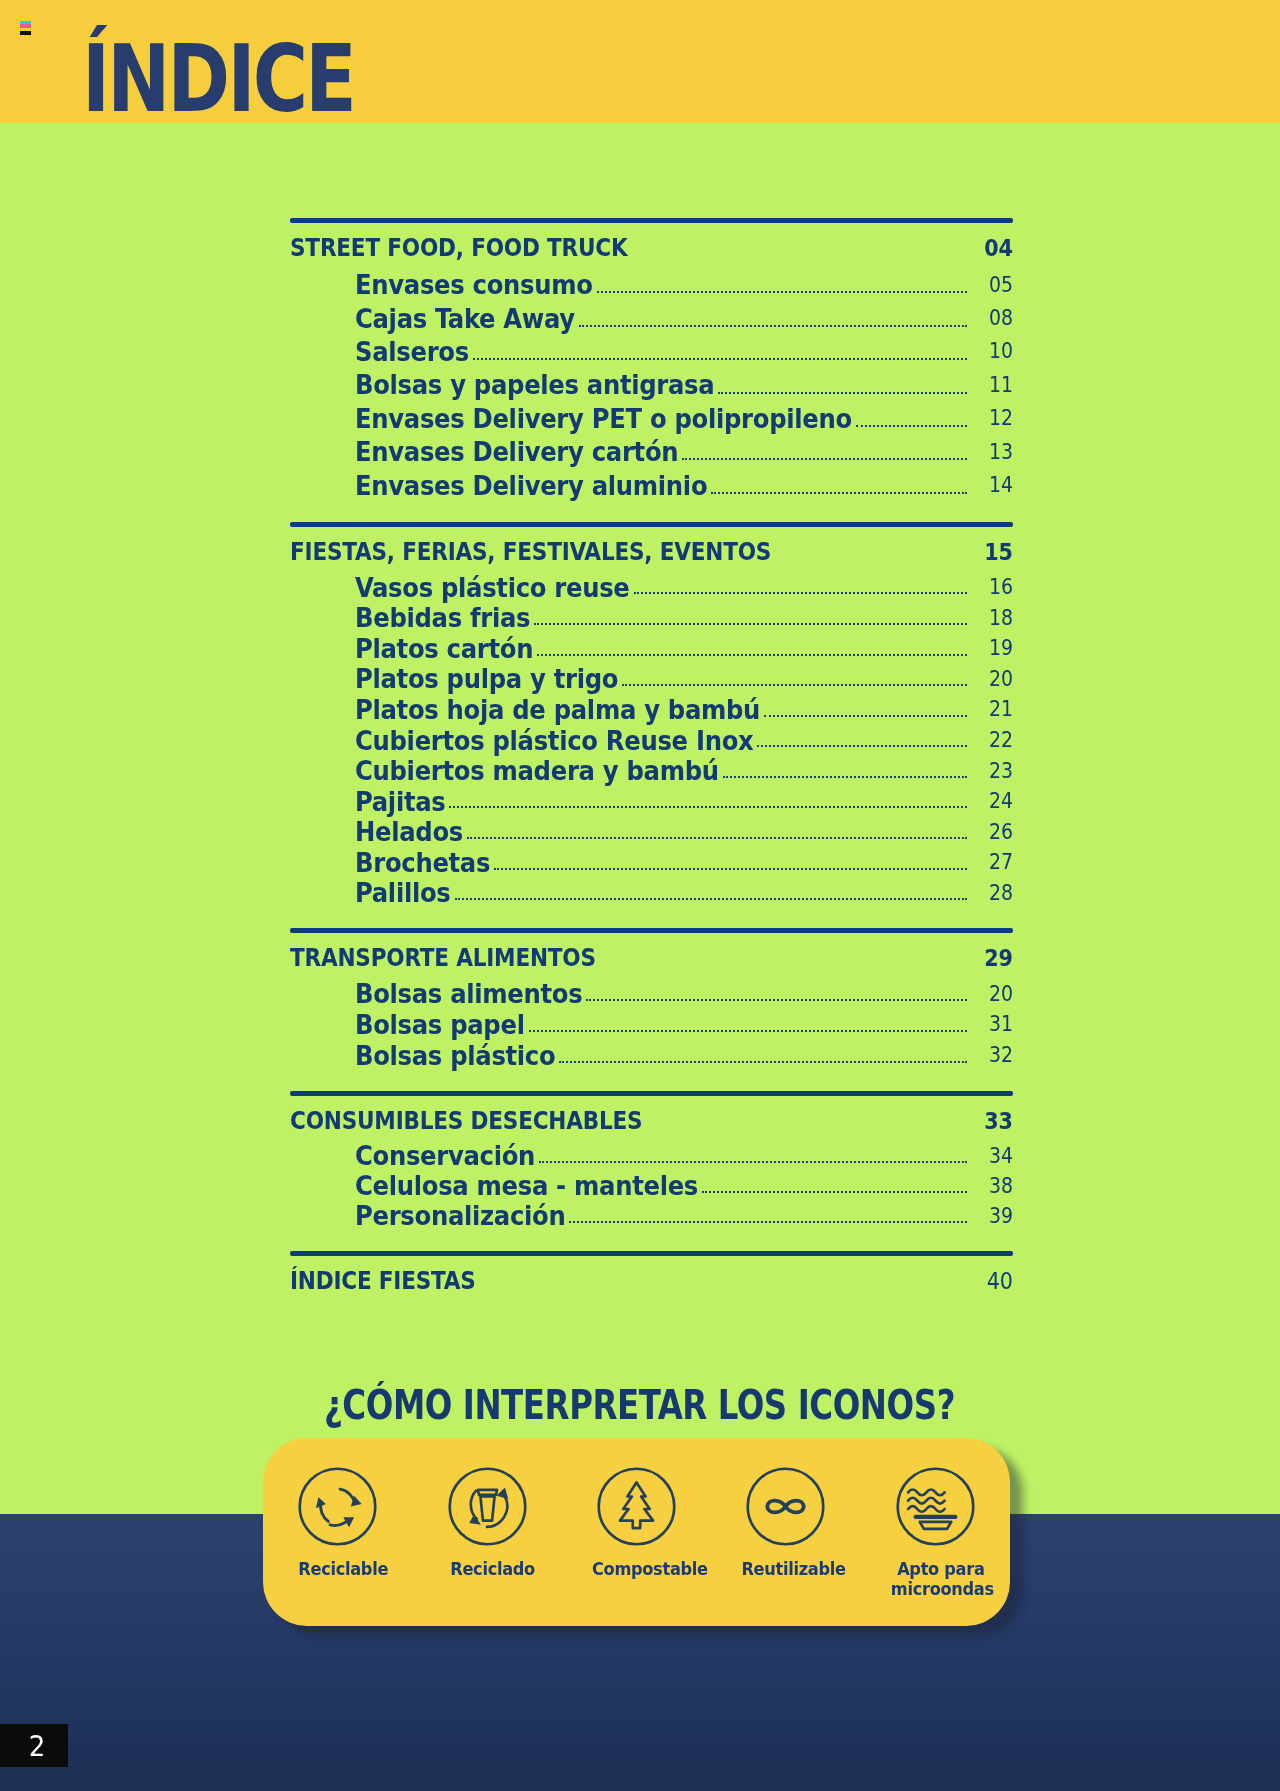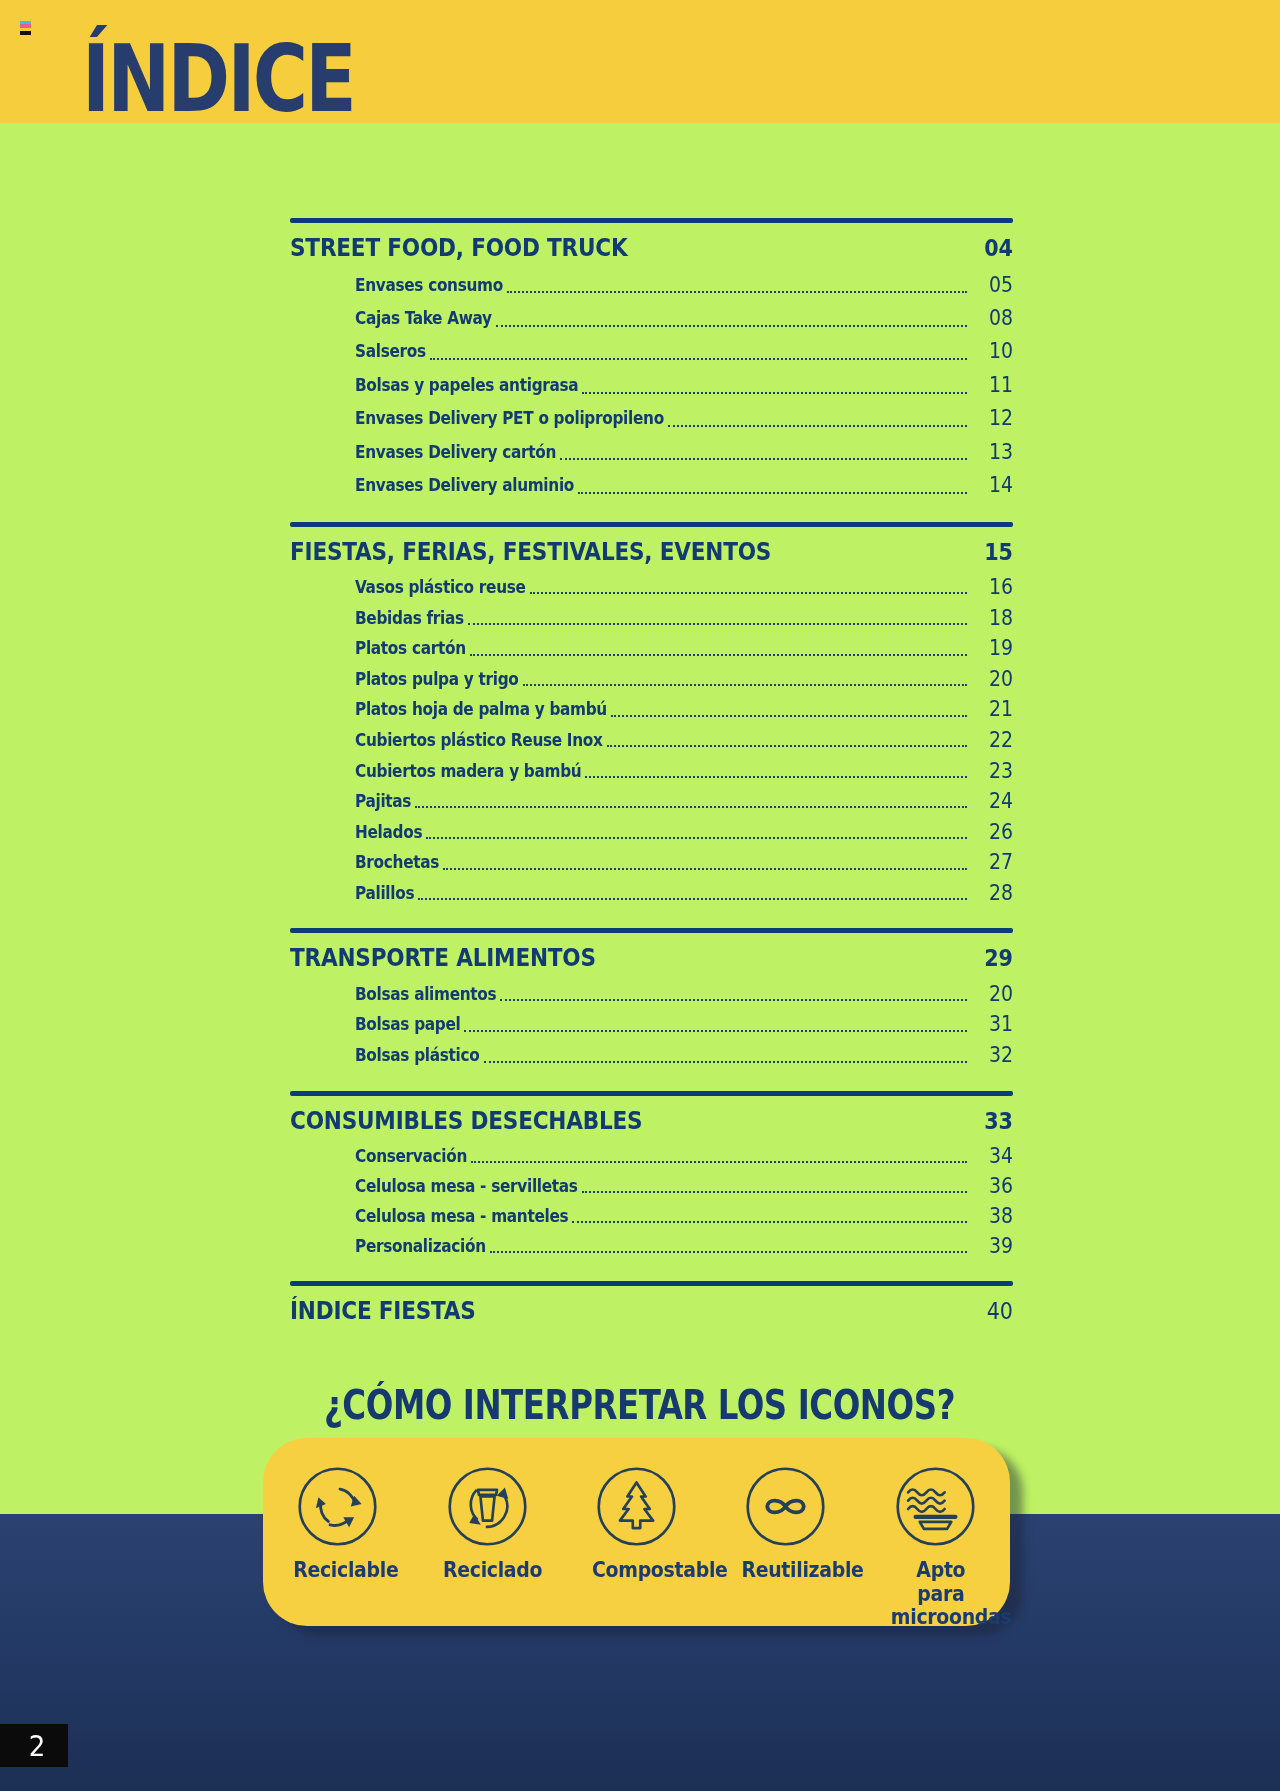--- a/index.html
+++ b/index.html
@@ -23,39 +23,39 @@
   .sec-page{font-size:23px;font-weight:bold;min-width:40px;text-align:right;}
   .sec-page.normal{font-weight:normal;}
   .toc-item{display:flex;align-items:center;}
   .sec-rows-1 .toc-item{height:33.4px;}
   .sec-rows-2 .toc-item{height:30.6px;justify-content:center;}
   .sec-rows-3 .toc-item{height:30.8px;}
   .sec-rows-4 .toc-item{height:30px;}
   .toc-section{margin-bottom:0;margin-left:24px;}
   .toc-items{margin-bottom:20px;}
   .toc-section:last-child .toc-items{margin-bottom:0;}
-  .item-label{padding-left:65px;font-size:17px;font-weight:bold;letter-spacing:-0.3px;white-space:nowrap;}
+  .item-label{padding-left:65px;font-size:27px;font-weight:bold;letter-spacing:-0.3px;white-space:nowrap;}
   .item-dots{flex:1;align-self:flex-end;margin:0 10px 8px 4px;border-bottom:2.4px dotted #1A3E78;height:0;}
   .item-page{font-size:21px;font-weight:normal;min-width:36px;text-align:right;}
 
   
   .legend-heading{position:absolute;left:266px;top:1384px;width:747px;margin:0;text-align:center;
         color:#16396F;font-size:41px;font-weight:bold;line-height:1.05;letter-spacing:-0.5px;
         transform:scaleX(0.88);transform-origin:center top;white-space:nowrap;}
 
   .navy-band{position:absolute;left:0;top:1514px;width:1280px;height:277px;
         background:linear-gradient(180deg,#2B4170 0%,#243A66 45%,#1C2F54 100%);}
 
   .legend-box{position:absolute;left:263px;top:1438px;width:747px;height:188px;background:#F7D042;
         border-radius:44px;box-shadow:13px 10px 9px rgba(28,34,52,0.45);
         display:flex;align-items:flex-start;justify-content:space-between;padding-top:27px;box-sizing:border-box;z-index:2;}
   .legend-item{flex:1;display:flex;flex-direction:column;align-items:center;}
   .legend-item svg{width:83px;height:83px;display:block;}
   .legend-label{margin-top:11px;max-width:100px;text-align:center;color:#1A3C72;
-        font-size:21px;font-weight:bold;line-height:1.12;letter-spacing:-0.3px;margin-left:11px;}
+        font-size:18px;font-weight:bold;line-height:1.12;letter-spacing:-0.3px;margin-left:11px;}
 
   
   .page-num{position:absolute;left:0;top:1724px;width:68px;height:43px;background:#0B0B0C;
         display:flex;align-items:center;justify-content:center;z-index:3;}
   .page-num span{color:#ffffff;font-size:29px;font-weight:normal;padding-left:6px;}
 </style>
 </head>
 <body>
 
 <div class="page">
@@ -209,25 +209,20 @@
           <span class="sec-title">CONSUMIBLES DESECHABLES</span>
           <span class="sec-page">33</span>
         </div>
         <div class="toc-items">
           <div class="toc-item">
             <span class="item-label">Conservación</span>
             <span class="item-dots"></span>
             <span class="item-page">34</span>
           </div>
           <div class="toc-item">
-            <span class="item-label">Celulosa mesa - servilletas</span>
-            <span class="item-dots"></span>
-            <span class="item-page">36</span>
-          </div>
-          <div class="toc-item">
             <span class="item-label">Celulosa mesa - manteles</span>
             <span class="item-dots"></span>
             <span class="item-page">38</span>
           </div>
           <div class="toc-item">
             <span class="item-label">Personalización</span>
             <span class="item-dots"></span>
             <span class="item-page">39</span>
           </div>
         </div>

